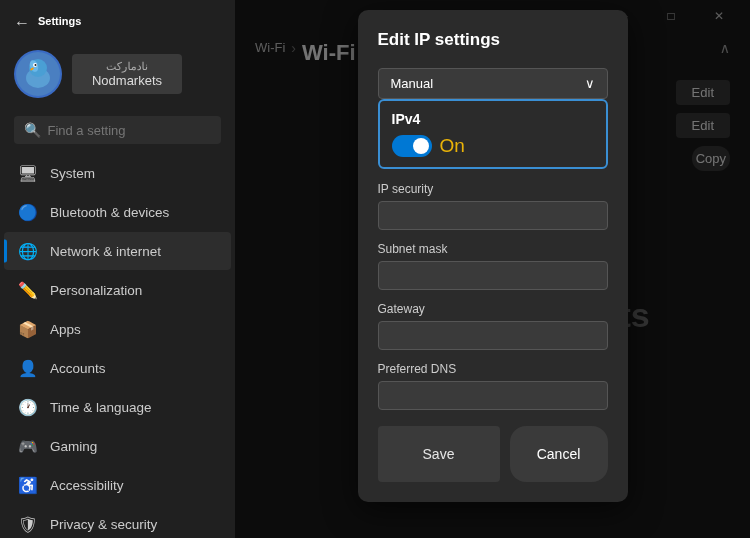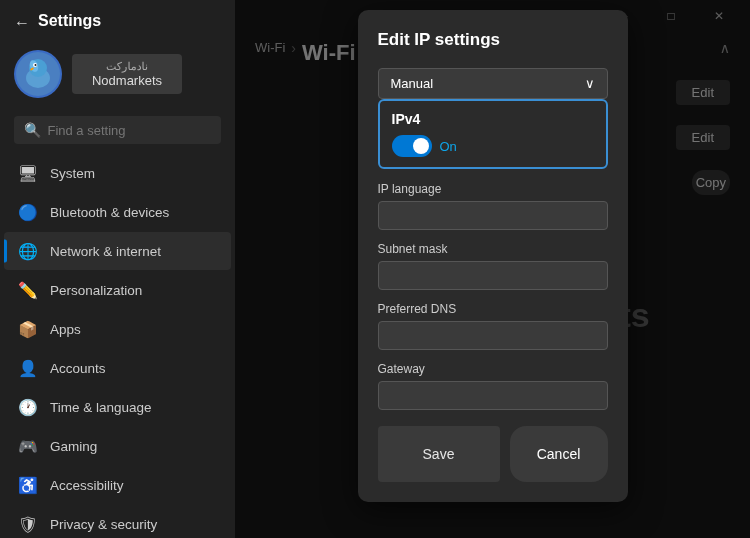--- a/index.html
+++ b/index.html
@@ -31,21 +31,21 @@
       gap: 8px;
     }
 
     .back-arrow {
       color: #ccc;
       font-size: 16px;
       cursor: pointer;
     }
 
     .sidebar-title {
-      font-size: 16px;
+      font-size: 11px;
       font-weight: 600;
       color: #fff;
     }
 
     .profile-section {
       display: flex;
       align-items: center;
       padding: 8px 14px 14px 14px;
       gap: 10px;
     }
@@ -207,21 +207,21 @@
     .breadcrumb-sep {
       font-size: 14px;
       color: #777;
     }
 
     
     .wifi-section {
       padding: 10px 20px;
       display: flex;
       flex-direction: column;
-      gap: 20px;
+      gap: 8px;
     }
 
     .wifi-row {
       display: flex;
       justify-content: flex-end;
       align-items: center;
       gap: 10px;
     }
 
     .edit-btn {
@@ -349,22 +349,22 @@
       position: absolute;
       right: 3px;
       top: 3px;
       width: 16px;
       height: 16px;
       background: #fff;
       border-radius: 50%;
     }
 
     .toggle-label {
-      font-size: 13px;
-      color: #0ea5e9;
+      font-size: 19px;
+      color: #eab308;
       text-align: right;
     }
 
     .form-group {
       margin-bottom: 12px;
     }
 
     .form-label {
       font-size: 12px;
       color: #ccc;
@@ -532,36 +532,36 @@
 
       <div class="ipv4-section">
         <div class="ipv4-label">IPv4</div>
         <div class="toggle-row">
           <div class="toggle"></div>
           <span class="toggle-label">On</span>
         </div>
       </div>
 
       <div class="form-group">
-        <div class="form-label">IP language</div>
+        <div class="form-label">IP security</div>
         <input class="form-input" type="text" style="">
       </div>
 
       <div class="form-group">
         <div class="form-label">Subnet mask</div>
         <input class="form-input" type="text" style="">
       </div>
 
       <div class="form-group">
+        <div class="form-label">Gateway</div>
+        <input class="form-input" type="text" style="">
+      </div>
+
+      <div class="form-group">
         <div class="form-label">Preferred DNS</div>
-        <input class="form-input" type="text" style="">
-      </div>
-
-      <div class="form-group">
-        <div class="form-label">Gateway</div>
         <input class="form-input" type="text" style="">
       </div>
 
       <div class="dialog-actions">
         <button class="btn-save">Save</button>
         <button class="btn-cancel">Cancel</button>
       </div>
     </div>
   </div>
 </div>

